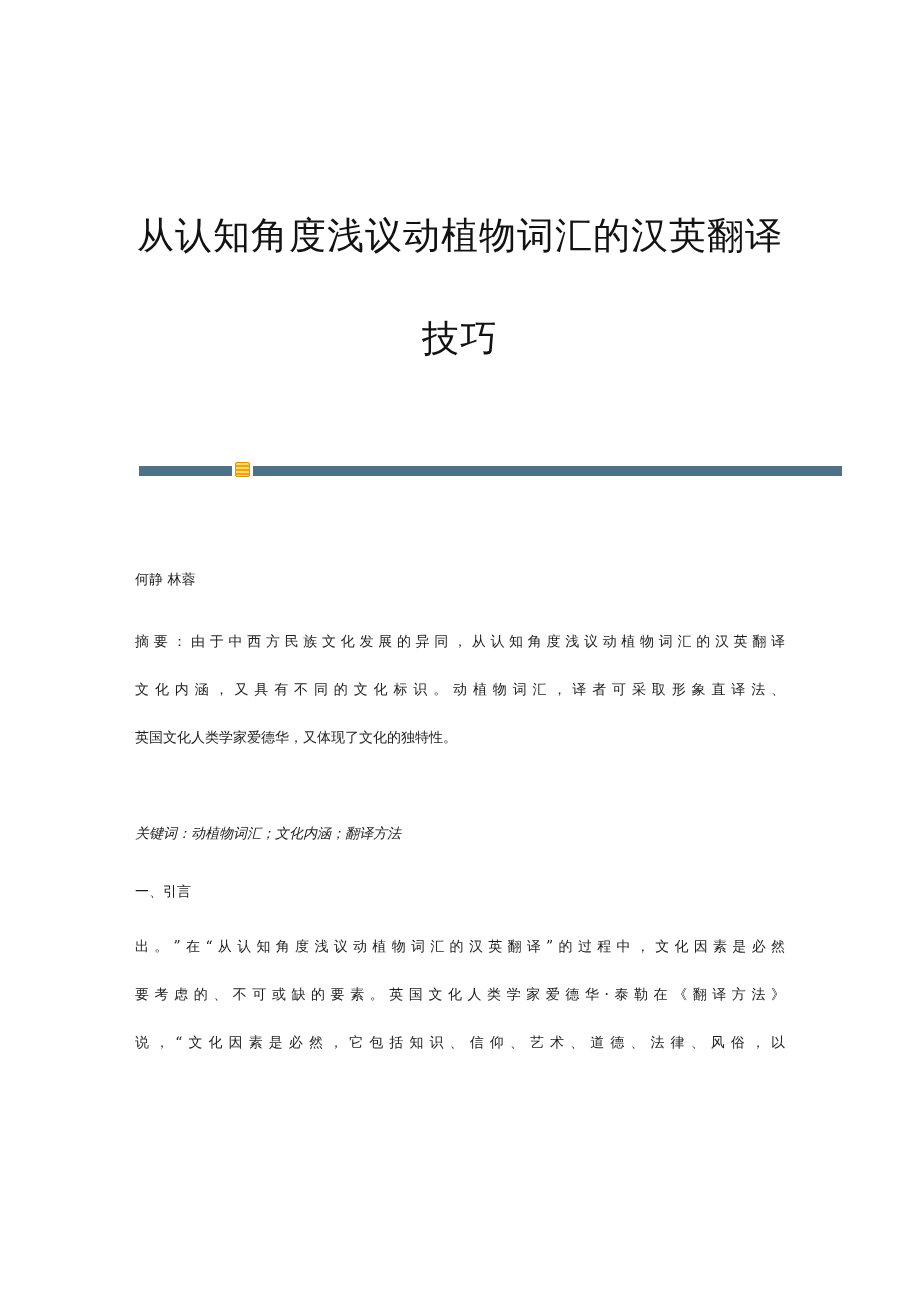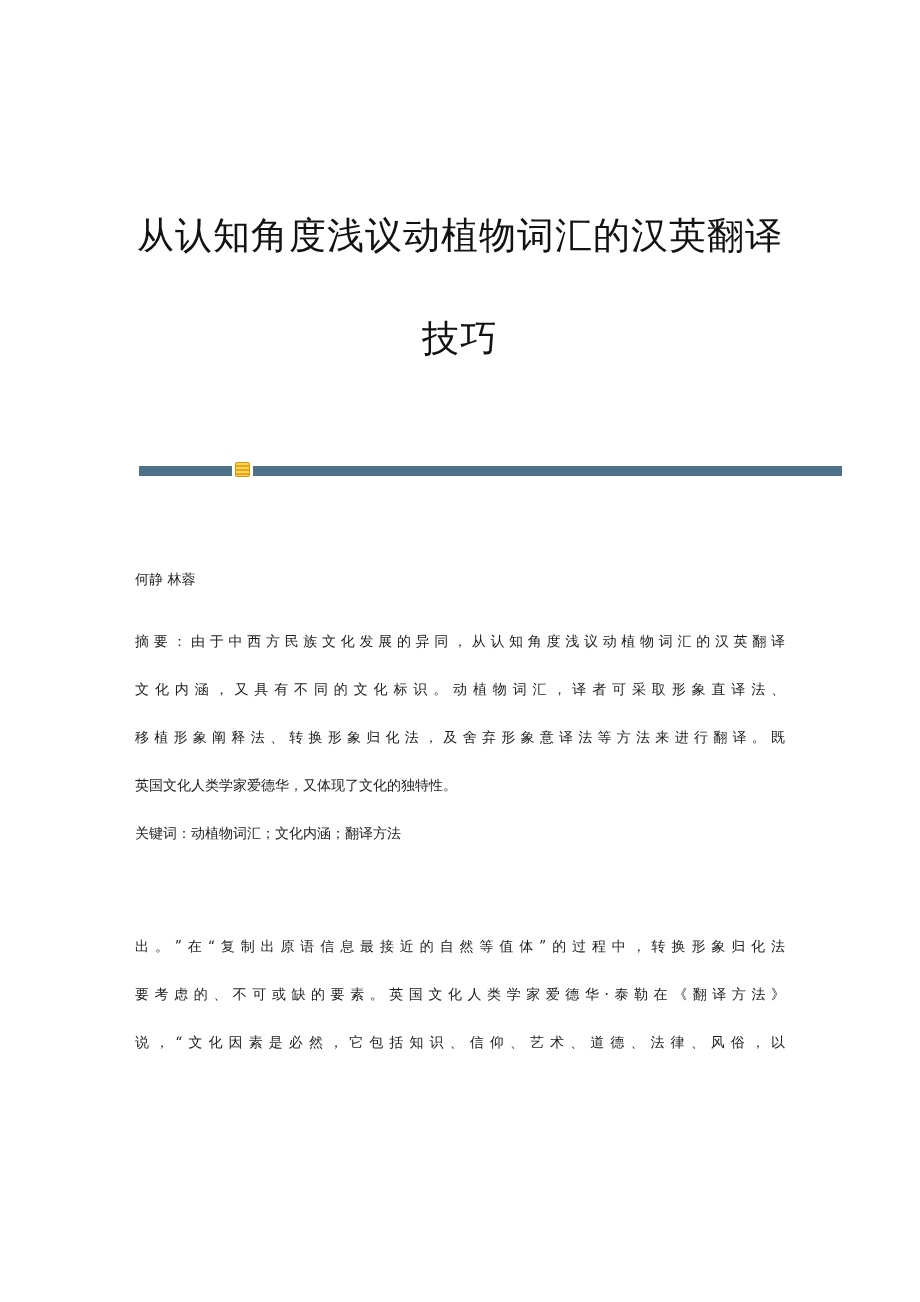--- a/index.html
+++ b/index.html
@@ -48,21 +48,21 @@
     font-weight: 400;
   }
   .line { display: block; }
   .fill {
     text-align: justify;
     text-align-last: justify;
     text-justify: inter-ideograph;
   }
   .authors-block   { top: 555px; }
   .abstract-block  { top: 617px; }
-  .keywords-block  { top: 809px; }
+  .keywords-block  { top: 809px; font-style: italic; }
   .heading-block   { top: 867px; }
   .intro-block     { top: 922px; }
 </style>
 </head>
 <body>
 
 <div class="page">
 
   <h1 class="title-line title-line1">从认知角度浅议动植物词汇的汉英翻译</h1>
 
@@ -70,26 +70,26 @@
 
   <div class="divider">
     <span class="divider-icon"></span>
   </div>
 
   <div class="textblock authors-block">何静 林蓉</div>
 
   <div class="textblock abstract-block">
     <span class="line fill">摘要：由于中西方民族文化发展的异同，从认知角度浅议动植物词汇的汉英翻译</span>
     <span class="line fill">文化内涵，又具有不同的文化标识。动植物词汇，译者可采取形象直译法、</span>
-    <span class="line fill">移植形象阐释法、转换形象归化法，及舍弃形象意译法等方法来进行翻译。既</span>
     <span class="line">英国文化人类学家爱德华，又体现了文化的独特性。</span>
   </div>
 
   <div class="textblock keywords-block">关键词：动植物词汇；文化内涵；翻译方法</div>
 
+  <div class="textblock heading-block">一、引言</div>
 
   <div class="textblock intro-block">
-    <span class="line fill">出。”在“复制出原语信息最接近的自然等值体”的过程中，转换形象归化法</span>
+    <span class="line fill">出。”在“从认知角度浅议动植物词汇的汉英翻译”的过程中，文化因素是必然</span>
     <span class="line fill">要考虑的、不可或缺的要素。英国文化人类学家爱德华·泰勒在《翻译方法》</span>
     <span class="line fill">说，“文化因素是必然，它包括知识、信仰、艺术、道德、法律、风俗，以</span>
   </div>
 
 </div>
 
 </body></html>

